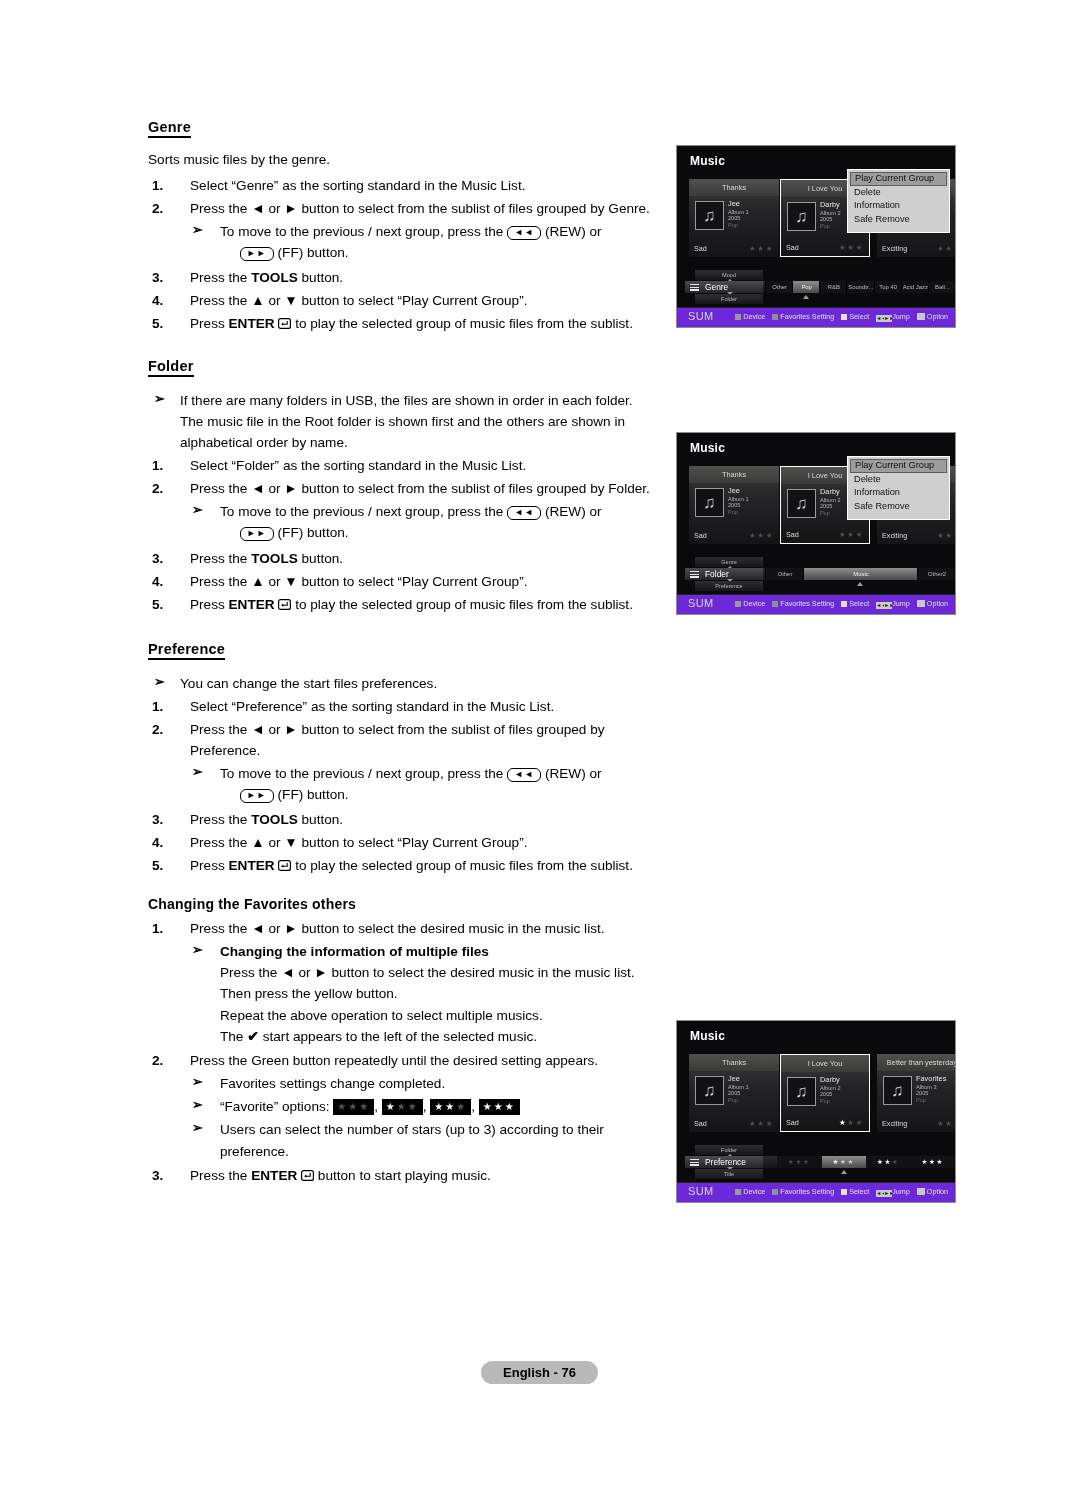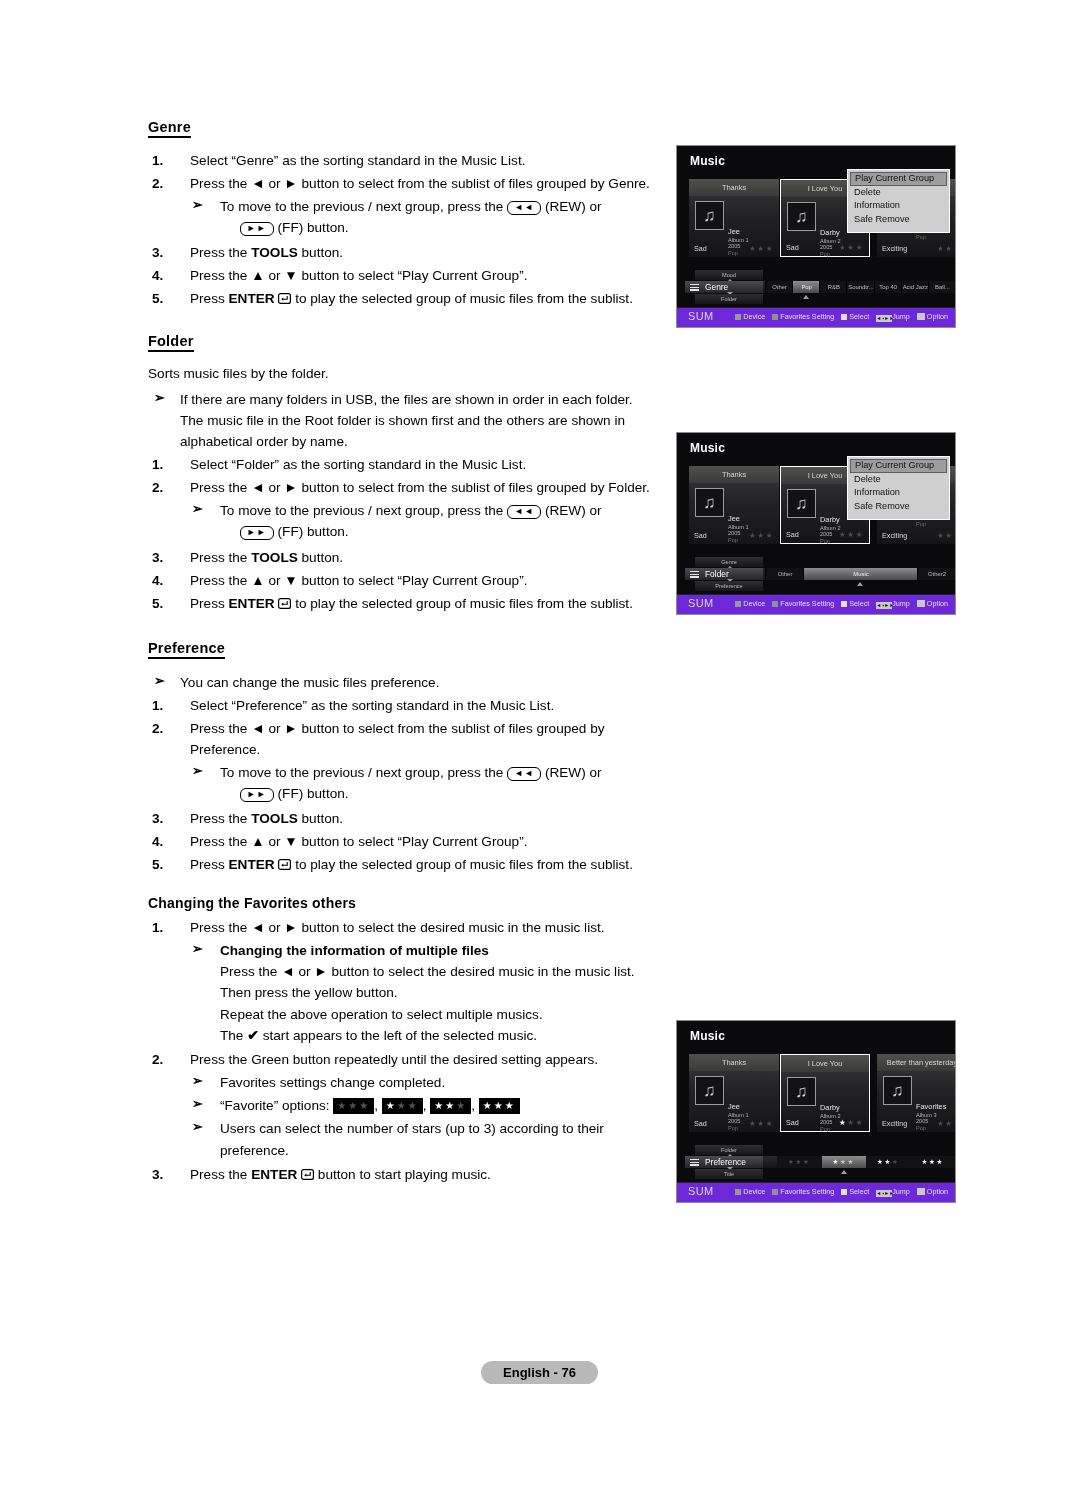--- a/index.html
+++ b/index.html
@@ -199,21 +199,20 @@
     text-align: center;
     font-size: 17px;
     line-height: 17px;
     color: #cfcfcf;
   }
   .card-meta {
     position: absolute;
     left: 39px;
     top: 3px;
     right: 3px;
-    margin-top: 28px;
   }
   .card-artist { font-size: 7.4px; color: #e6e6e6; margin-bottom: 1px; white-space: nowrap; }
   .card-line { font-size: 5.6px; color: #b4b4b4; line-height: 6.4px; white-space: nowrap; }
   .card-line.faint { color: #6d6d6d; }
   .card-foot {
     position: absolute;
     left: 5px;
     right: 5px;
     bottom: 3px;
     height: 10px;
@@ -408,20 +407,21 @@
     color: #000;
   }
 </style>
 </head>
 <body>
 
 <div class="doc-col">
 
   
   <h2 class="section-heading">Genre</h2>
+  <p class="lead">Sorts music files by the genre.</p>
 
   <ol class="steps">
     <li>
       <span class="num">1.</span>
       <span>Select “Genre” as the sorting standard in the Music List.</span>
     </li>
     <li>
       <span class="num">2.</span>
       <span>Press the ◄ or ► button to select from the sublist of files grouped by Genre.</span>
     </li>
@@ -452,21 +452,20 @@
               <rect x="0.6" y="0.6" width="11.8" height="9.8" rx="2" fill="none" stroke="#000" stroke-width="1.2"></rect>
               <path d="M9.2 3.1 L9.2 6.2 L4.4 6.2" fill="none" stroke="#000" stroke-width="1.1"></path>
               <path d="M5.3 4.6 L3.2 6.2 L5.3 7.7 Z" fill="#000"></path>
             </svg></span>
         to play the selected group of music files from the sublist.</span>
     </li>
   </ol>
 
   
   <h2 class="section-heading" style="margin-top:22px;">Folder</h2>
-  <p class="lead">Sorts music files by the folder.</p>
 
   <div class="bullet" style="margin-left:4px;">
     <span class="bmark">➢</span>
     <span>If there are many folders in USB, the files are shown in order in each folder. The music file in the Root folder is shown first and the others are shown in alphabetical order by name.</span>
   </div>
 
   <ol class="steps">
     <li>
       <span class="num">1.</span>
       <span>Select “Folder” as the sorting standard in the Music List.</span>
@@ -505,21 +504,21 @@
             </svg></span>
         to play the selected group of music files from the sublist.</span>
     </li>
   </ol>
 
   
   <h2 class="section-heading" style="margin-top:24px;">Preference</h2>
 
   <div class="bullet" style="margin-left:4px;">
     <span class="bmark">➢</span>
-    <span>You can change the music files preference.</span>
+    <span>You can change the start files preferences.</span>
   </div>
 
   <ol class="steps">
     <li>
       <span class="num">1.</span>
       <span>Select “Preference” as the sorting standard in the Music List.</span>
     </li>
     <li>
       <span class="num">2.</span>
       <span>Press the ◄ or ► button to select from the sublist of files grouped by Preference.</span>

